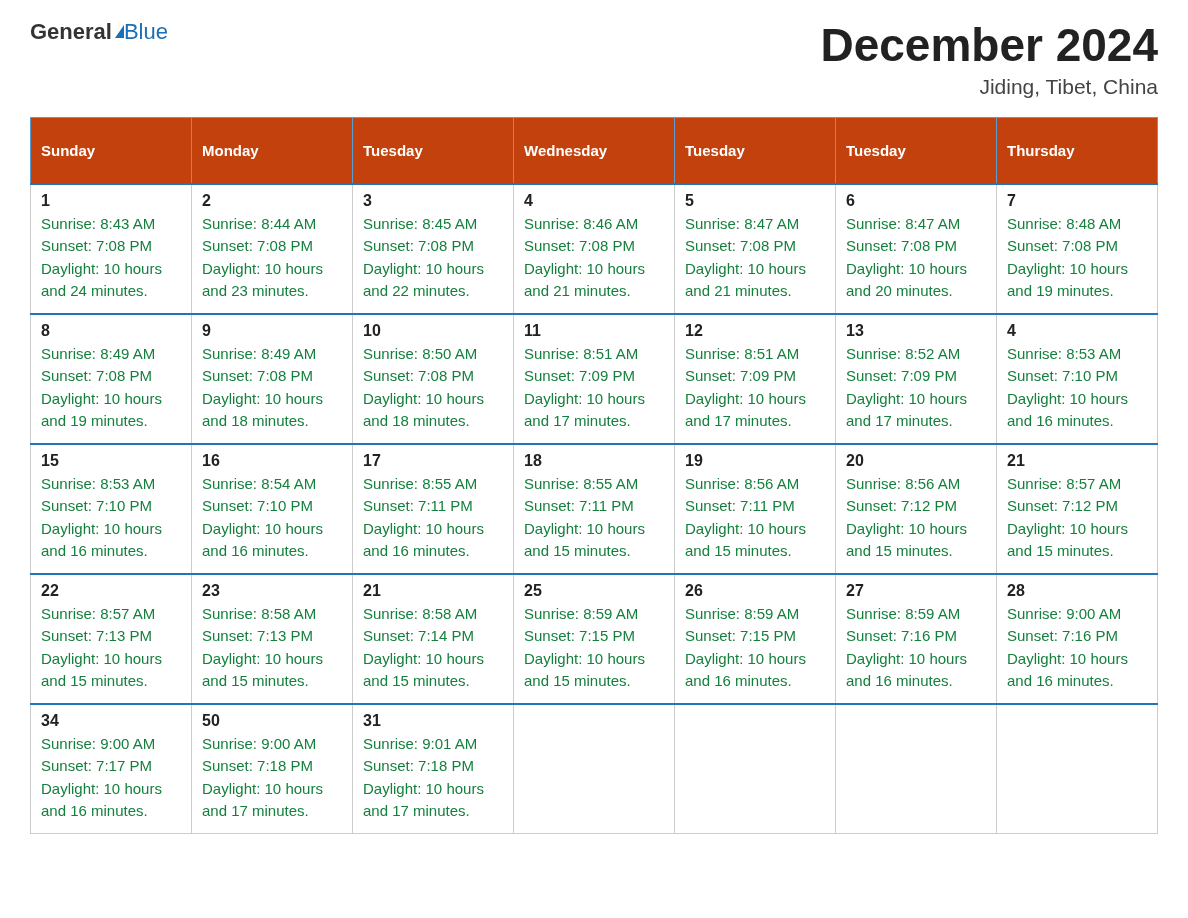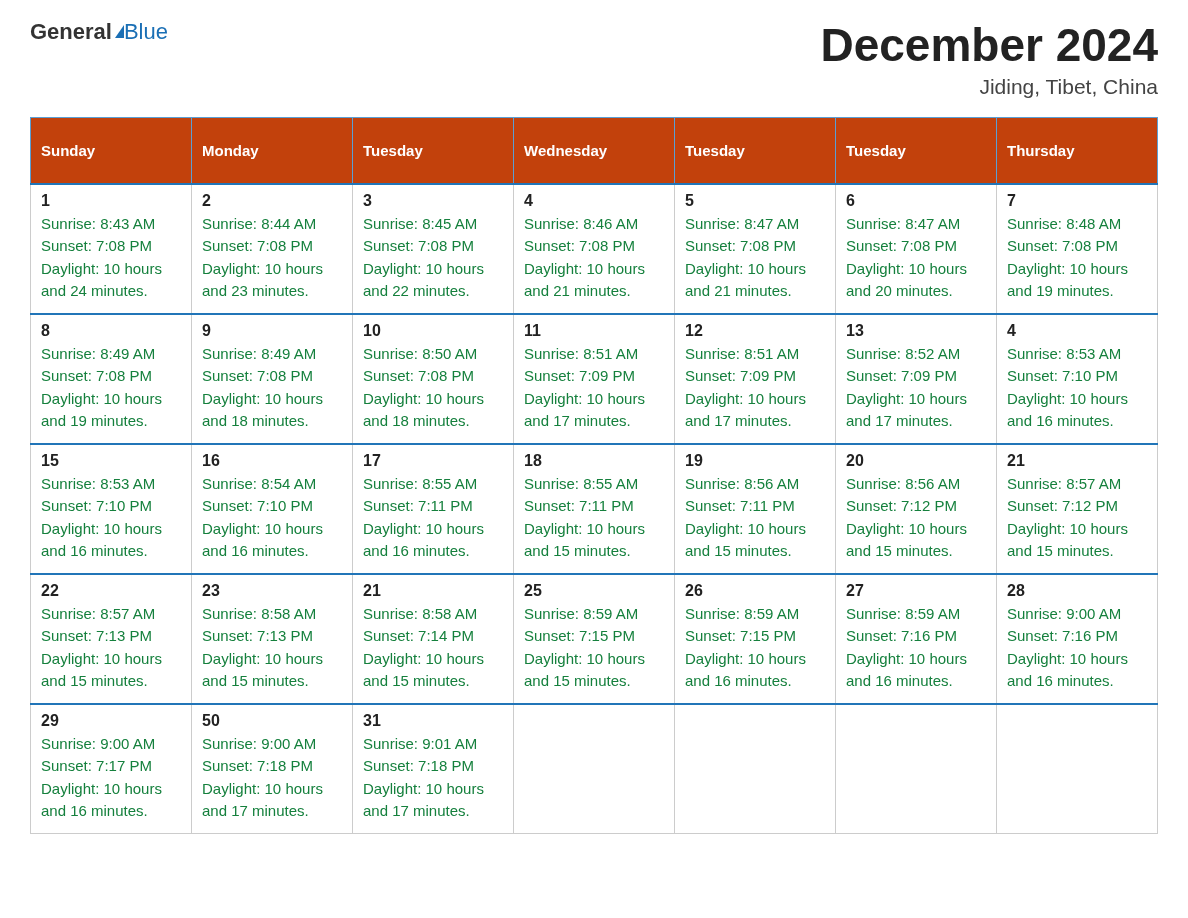--- a/index.html
+++ b/index.html
@@ -239,21 +239,21 @@
           <div class="day-number">27</div>
           <div class="day-detail">Sunrise: 8:59 AM<br>Sunset: 7:16 PM<br>Daylight: 10 hours and 16 minutes.</div>
         </td>
         <td>
           <div class="day-number">28</div>
           <div class="day-detail">Sunrise: 9:00 AM<br>Sunset: 7:16 PM<br>Daylight: 10 hours and 16 minutes.</div>
         </td>
       </tr>
       <tr class="week-row">
         <td>
-          <div class="day-number">29</div>
+          <div class="day-number">34</div>
           <div class="day-detail">Sunrise: 9:00 AM<br>Sunset: 7:17 PM<br>Daylight: 10 hours and 16 minutes.</div>
         </td>
         <td>
           <div class="day-number">50</div>
           <div class="day-detail">Sunrise: 9:00 AM<br>Sunset: 7:18 PM<br>Daylight: 10 hours and 17 minutes.</div>
         </td>
         <td>
           <div class="day-number">31</div>
           <div class="day-detail">Sunrise: 9:01 AM<br>Sunset: 7:18 PM<br>Daylight: 10 hours and 17 minutes.</div>
         </td>

